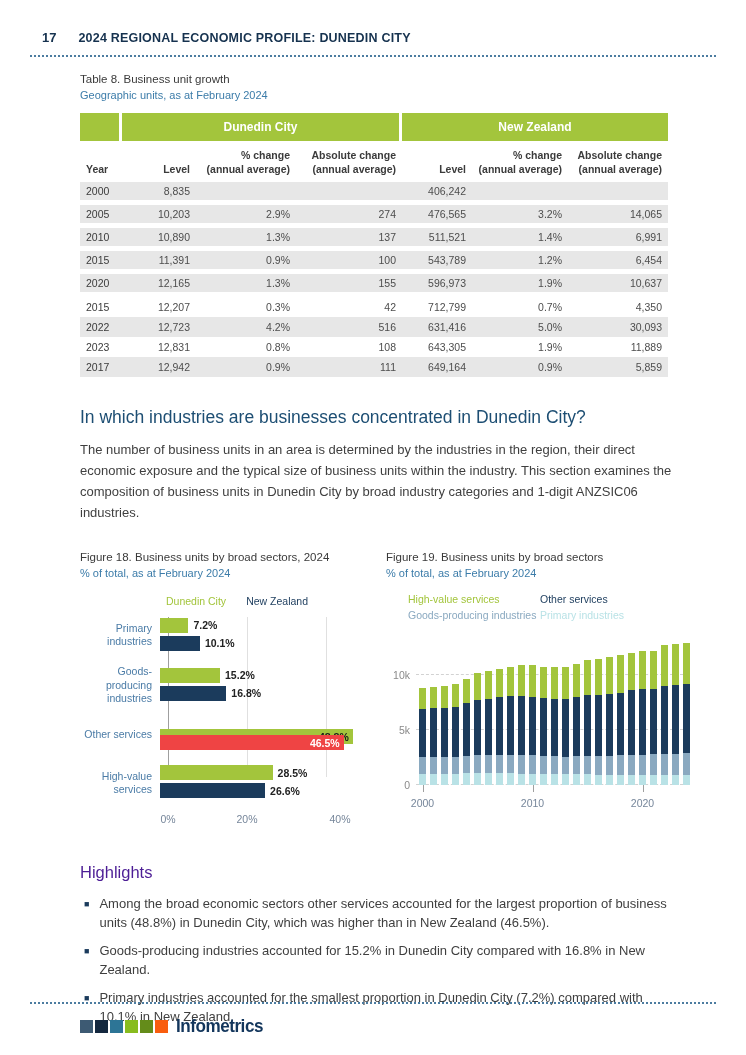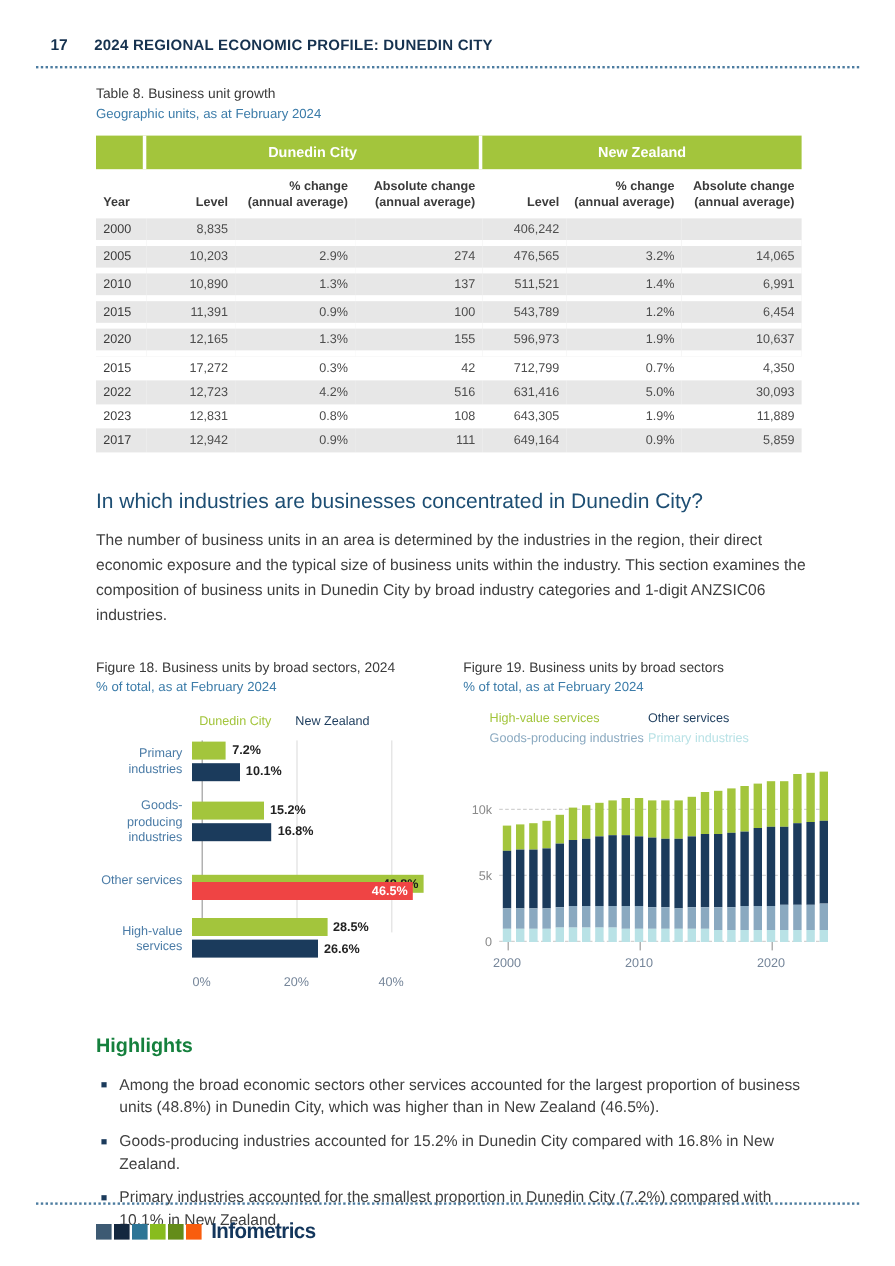--- a/index.html
+++ b/index.html
@@ -73,21 +73,21 @@
   .f19-chartwrap { position:relative; height:200px; }
   .f19-plot { position:absolute; left:30px; top:10px; width:272px; height:150px; }
   .f19-grid { position:absolute; left:0; right:0; border-top:1px dashed #d2d2d2; }
   .f19-ylab { position:absolute; right:100%; margin-right:6px; transform:translateY(-50%); font-size:10.5px; color:#8a8a8a; }
   .f19-bar { position:absolute; bottom:0; width:7px; display:flex; flex-direction:column-reverse; }
   .f19-seg { width:100%; }
   .f19-tick { position:absolute; top:150px; width:1px; height:7px; background:#9f9f9f; }
   .f19-xlab { position:absolute; top:162px; width:36px; text-align:center; font-size:10.5px; color:#76869a; }
 
   
-  .hl-heading { margin-top:34px; font-size:16.5px; font-weight:700; color:#15803d; }
+  .hl-heading { margin-top:34px; font-size:16.5px; font-weight:400; color:#4c1d95; }
   .hl-list { margin-top:12px; }
   .hl-item { display:flex; margin-bottom:8px; }
   .hl-bullet { color:#1b3b5c; font-size:9px; line-height:1; margin:6px 10px 0 4px; }
   .hl-text { font-size:13px; line-height:1.5; color:#3f3f3f; max-width:580px; }
 
   
   .footer { position:absolute; left:0; right:0; bottom:18px; }
   .footer .dotted { margin:0 30px 12px 30px; }
   .brand { display:flex; align-items:center; margin-left:80px; }
   .brand-squares { display:flex; gap:2px; }
@@ -175,21 +175,21 @@
           <td class="year">2020</td>
           <td class="num">12,165</td>
           <td class="num">1.3%</td>
           <td class="num">155</td>
           <td class="num">596,973</td>
           <td class="num">1.9%</td>
           <td class="num">10,637</td>
         </tr>
         <tr>
           <td class="year">2015</td>
-          <td class="num">17,272</td>
+          <td class="num">12,207</td>
           <td class="num">0.3%</td>
           <td class="num">42</td>
           <td class="num">712,799</td>
           <td class="num">0.7%</td>
           <td class="num">4,350</td>
         </tr>
         <tr class="shaded">
           <td class="year">2022</td>
           <td class="num">12,723</td>
           <td class="num">4.2%</td>
@@ -289,21 +289,21 @@
                 <div class="f18-barline">
                   <div class="f18-bar" style="width: 105.07px; background: rgb(27, 59, 92);"></div>
                   <span class="f18-val">26.6%</span>
                 </div>
               </div>
             </div>
           </div>
         <div class="f18-xaxis" id="f18-xaxis">
             <span style="left: 0px;">0%</span>
             <span style="left: 79px;">20%</span>
-            <span style="left: 158px;">40%</span>
+            <span style="left: 172px;">40%</span>
           </div>
       </div>
     </div>
 
     <div class="fig">
       <div class="fig-title">Figure 19. Business units by broad sectors</div>
       <div class="fig-subtitle">% of total, as at February 2024</div>
       <div class="f19-legend" id="f19-legend">
           <span style="color: rgb(163, 197, 60);">High-value services</span>
           <span style="color: rgb(27, 59, 92);">Other services</span>

